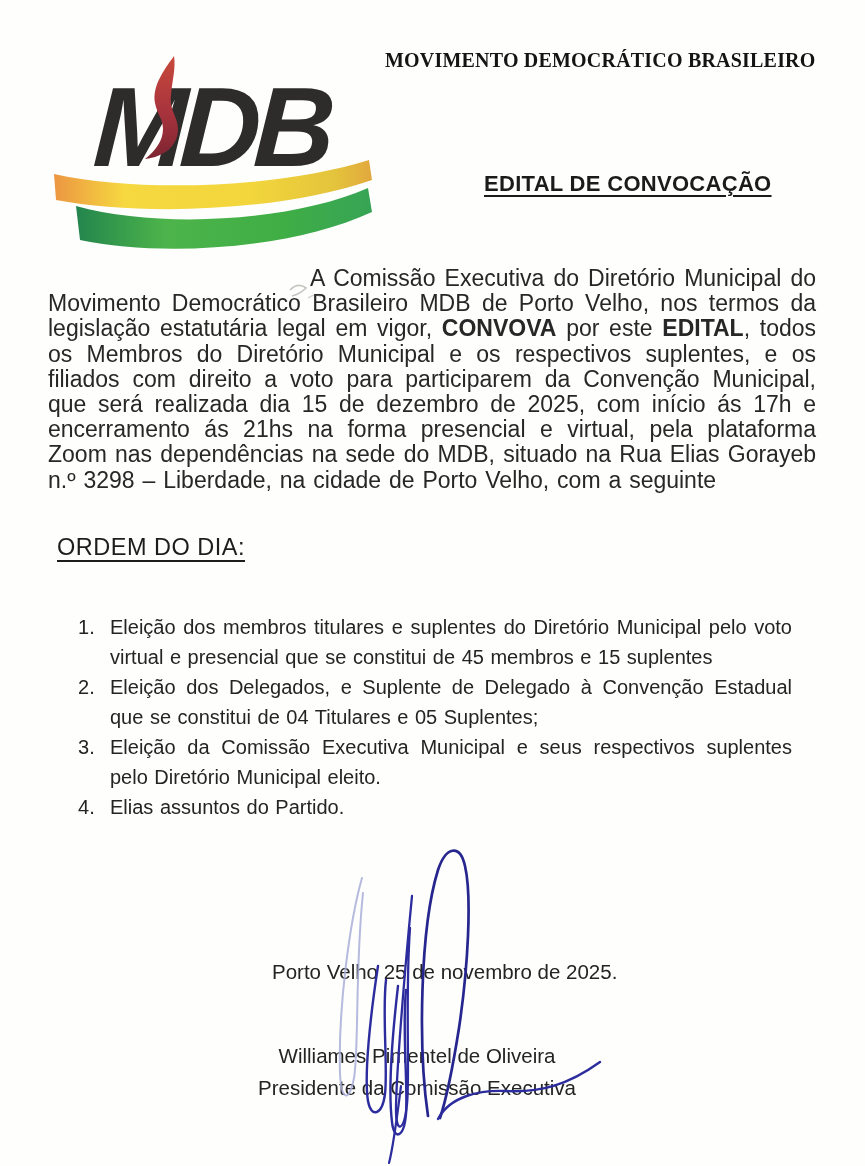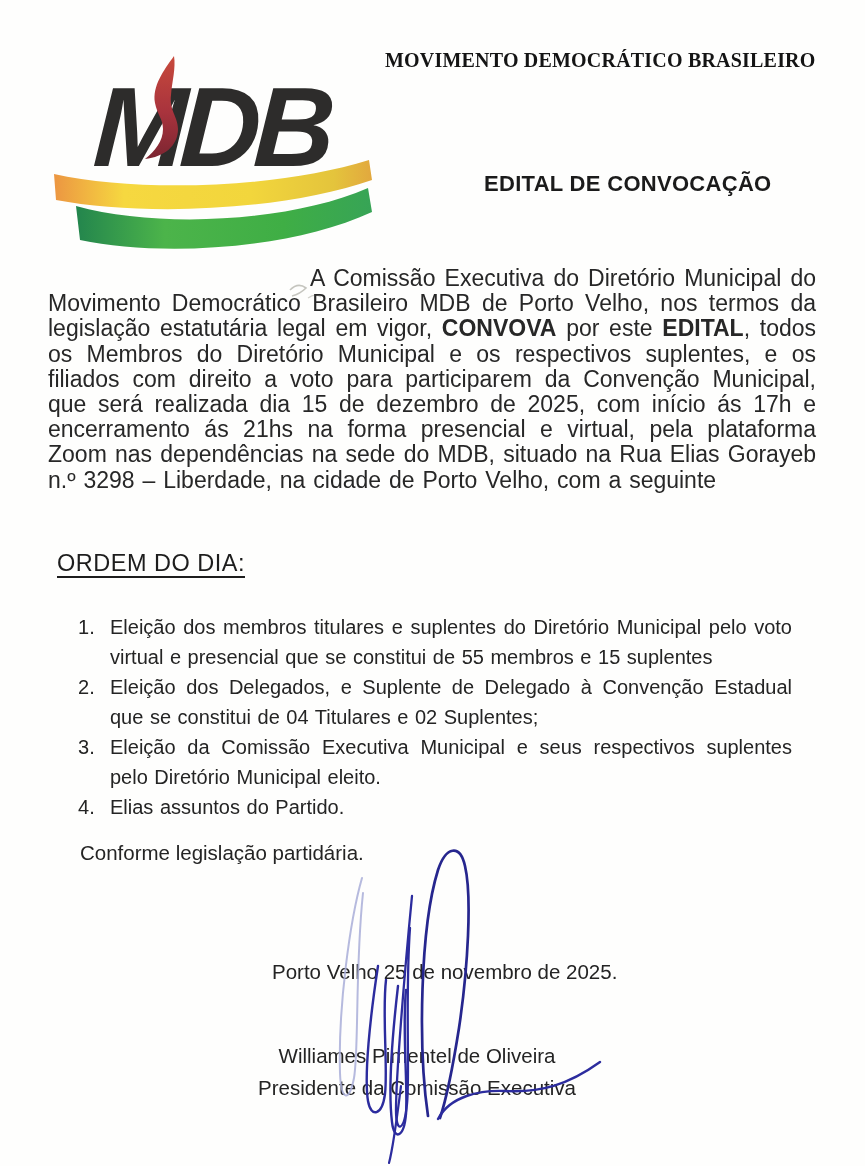--- a/index.html
+++ b/index.html
@@ -25,38 +25,38 @@
 
   
   .org-title {
     position:absolute; left:385px; top:49px; width:430px;
     font-family:"Liberation Serif", serif; font-weight:bold;
     font-size:20px; color:#141414; white-space:nowrap; letter-spacing:.2px;
   }
   .doc-title {
     position:absolute; left:484px; top:171px;
     font-size:22px; font-weight:bold; color:#1b1b1b;
-    text-underline-offset:4px;
+    text-decoration:underline; text-underline-offset:4px;
     text-decoration-thickness:2px; letter-spacing:.3px; white-space:nowrap;
   }
 
   
   .body-par {
     position:absolute; left:48px; top:266px; width:768px;
     font-size:23px; line-height:25.2px; text-align:justify;
     text-indent:262px; color:#272727; word-spacing:1.5px;
   }
   .body-par b { font-weight:bold; }
 
   
   .ordem-heading {
     position:absolute; left:57px; top:534px;
     font-size:23.5px; color:#1d1d1d; letter-spacing:.5px;
     text-decoration:underline; text-underline-offset:5px;
-    text-decoration-thickness:2px; white-space:nowrap;margin-top:16px;
+    text-decoration-thickness:2px; white-space:nowrap;
   }
 
   
   .agenda {
     position:absolute; left:78px; top:612px; width:714px;
     list-style:none; counter-reset:item;
   }
   .agenda li {
     counter-increment:item;
     position:relative; padding-left:32px;
@@ -133,27 +133,26 @@
   </div>
 
   <div class="org-title">MOVIMENTO DEMOCRÁTICO BRASILEIRO</div>
   <div class="doc-title">EDITAL DE CONVOCAÇÃO</div>
 
   <p class="body-par"><span>A Comissão  Executiva do Diretório  Municipal  do Movimento Democrático Brasileiro MDB de Porto Velho, nos termos da legislação estatutária  legal em vigor, </span><b>CONVOVA</b><span> por  este </span><b>EDITAL</b><span>, todos os Membros do Diretório Municipal  e os respectivos suplentes, e os  filiados  com direito a voto para participarem da  Convenção Municipal,  que será realizada dia 15 de  dezembro de 2025, com início ás 17h e encerramento ás 21hs na forma presencial e virtual, pela plataforma Zoom nas dependências na sede do MDB, situado na Rua Elias Gorayeb n.º 3298 – Liberdade, na cidade de Porto Velho, com a seguinte</span></p>
 
   <div class="ordem-heading">ORDEM DO DIA:</div>
 
   <ol class="agenda">
-    <li>Eleição dos membros titulares e suplentes do Diretório Municipal pelo voto virtual e presencial que se constitui de 55 membros e 15 suplentes</li>
-    <li>Eleição dos  Delegados, e Suplente de Delegado à Convenção Estadual que se constitui de 04 Titulares e 02 Suplentes;</li>
+    <li>Eleição dos membros titulares e suplentes do Diretório Municipal pelo voto virtual e presencial que se constitui de 45 membros e 15 suplentes</li>
+    <li>Eleição dos  Delegados, e Suplente de Delegado à Convenção Estadual que se constitui de 04 Titulares e 05 Suplentes;</li>
     <li>Eleição da Comissão Executiva Municipal e seus respectivos suplentes pelo Diretório Municipal eleito.</li>
     <li>Elias assuntos do Partido.</li>
   </ol>
 
-  <div class="closing-note">Conforme legislação partidária.</div>
   <div class="date-line">Porto Velho 25 de novembro de 2025.</div>
 
   <div class="sign-block">
     <div>Williames Pimentel de Oliveira</div>
     <div>Presidente da Comissão Executiva</div>
   </div>
 
   <svg class="signature-svg" width="340" height="330" viewBox="0 0 340 330">
 
     <path d="M 62,40 C 50,82 38,170 40,235 C 41,262 49,266 54,240 C 59,212 55,130 63,55" fill="none" stroke="#a9aed8" stroke-width="2" stroke-linecap="round" opacity="0.85"></path>

